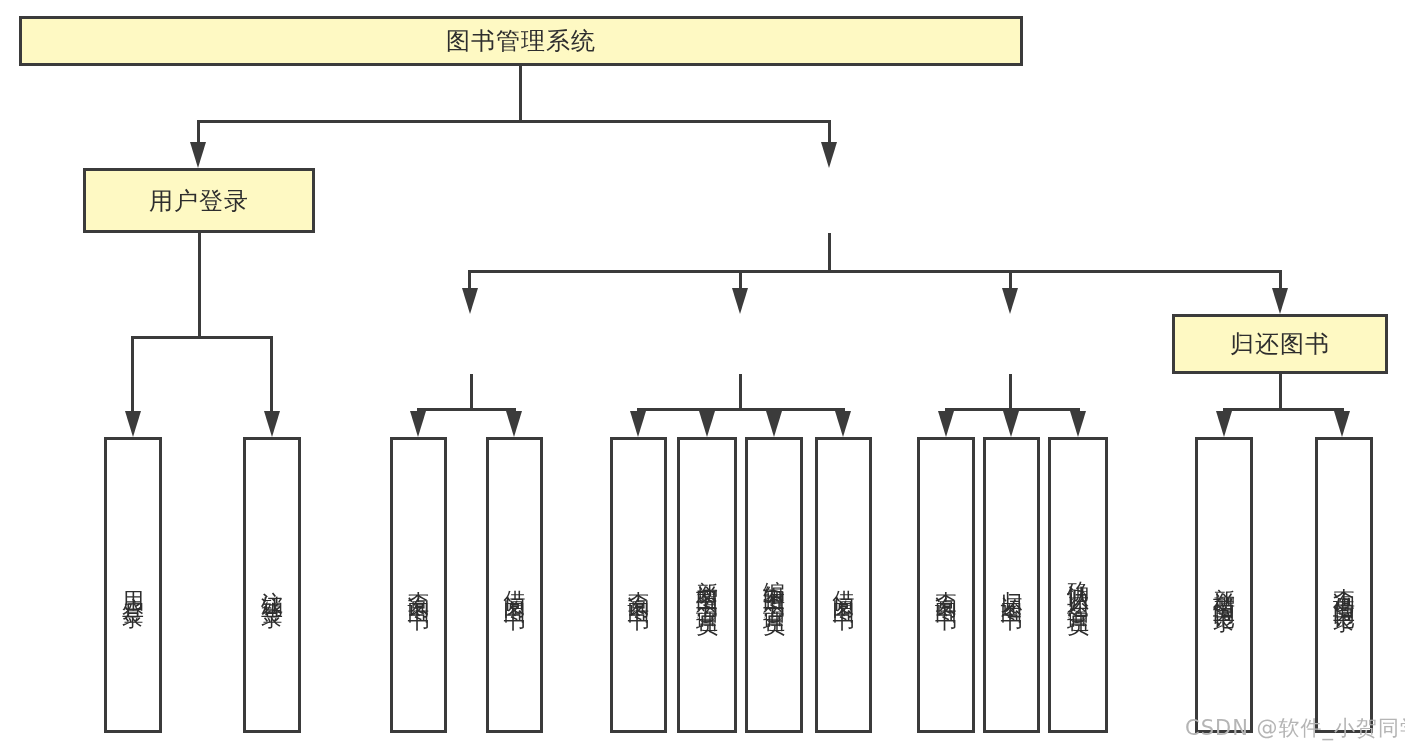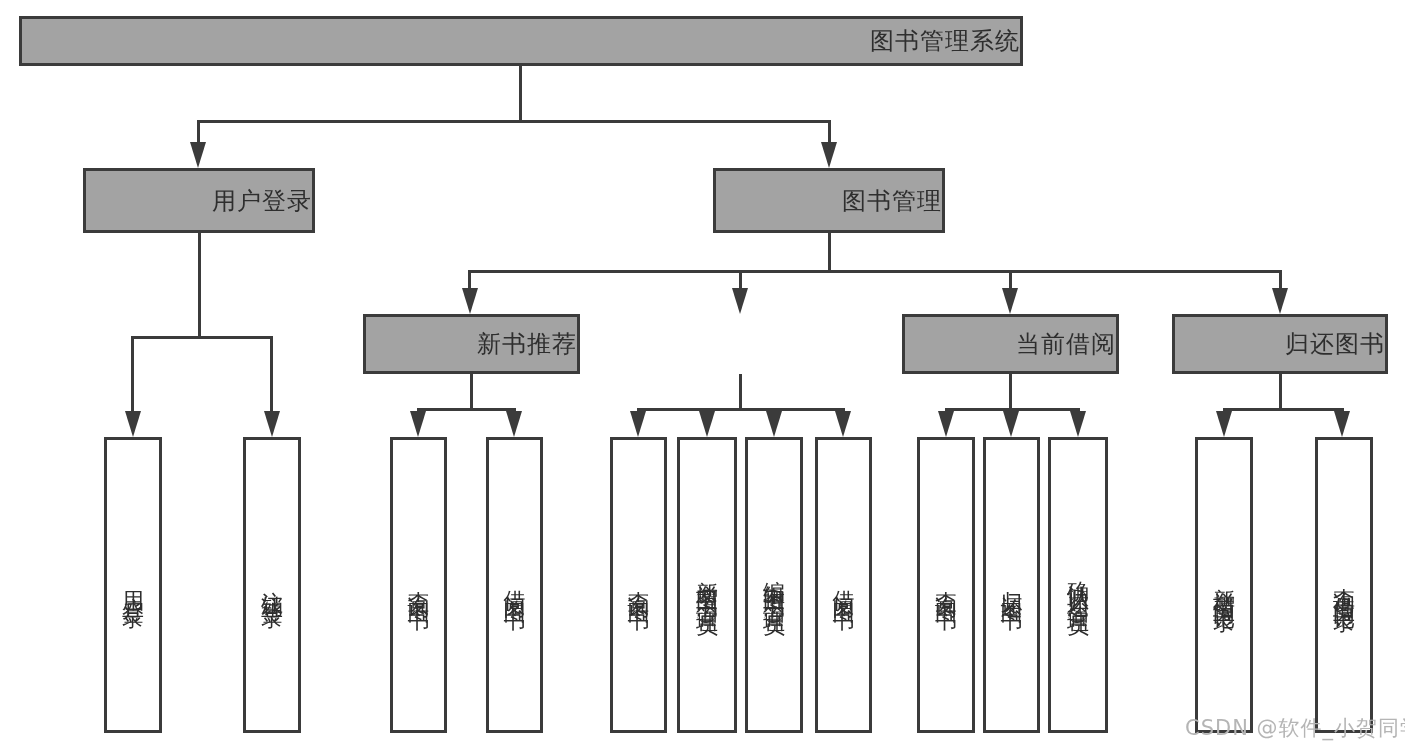--- a/index.html
+++ b/index.html
@@ -8,23 +8,23 @@
     --bg:#ffffff;
     --wm:#b5b5b5;
   }
   html,body{margin:0;padding:0;background:#fff;}
   #stage{
     position:relative;width:1405px;height:747px;background:var(--bg);
     font-family:"DejaVu Sans","Liberation Sans",sans-serif;
     color:var(--text);overflow:hidden;
   }
   .hbox{
-    position:absolute;box-sizing:border-box;background:#a3a3a3;
+    position:absolute;box-sizing:border-box;background:#fef9c3;
     border:3px solid var(--line);
-    display:flex;align-items:center;justify-content:flex-end;
+    display:flex;align-items:center;justify-content:center;
     font-size:24px;letter-spacing:1px;white-space:nowrap;
   }
   .vbox{
     position:absolute;box-sizing:border-box;background:#fff;
     border:3px solid var(--line);top:437px;height:296px;
     display:flex;align-items:center;justify-content:center;
     writing-mode:vertical-rl;text-orientation:mixed;
     font-size:22px;letter-spacing:6px;line-height:1;
   }
   .vl{position:absolute;width:3px;background:var(--line);}
@@ -44,30 +44,21 @@
 
 <div id="stage">
 
   <div class="hbox" style="left:19px;top:16px;width:1004px;height:50px;">
     <span>图书管理系统</span>
   </div>
 
   <div class="hbox" style="left:83px;top:168px;width:232px;height:65px;">
     <span>用户登录</span>
   </div>
-  <div class="hbox" style="left:713px;top:168px;width:232px;height:65px;">
-    <span>图书管理</span>
-  </div>
 
-  <div class="hbox" style="left:363px;top:314px;width:217px;height:60px;">
-    <span>新书推荐</span>
-  </div>
-  <div class="hbox" style="left:902px;top:314px;width:217px;height:60px;">
-    <span>当前借阅</span>
-  </div>
   <div class="hbox" style="left:1172px;top:314px;width:216px;height:60px;">
     <span>归还图书</span>
   </div>
 
   <div class="vbox" style="left:104px;width:58px;">
     <span>用户登录</span>
   </div>
   <div class="vbox" style="left:243px;width:58px;">
     <span>注销登录</span>
   </div>

